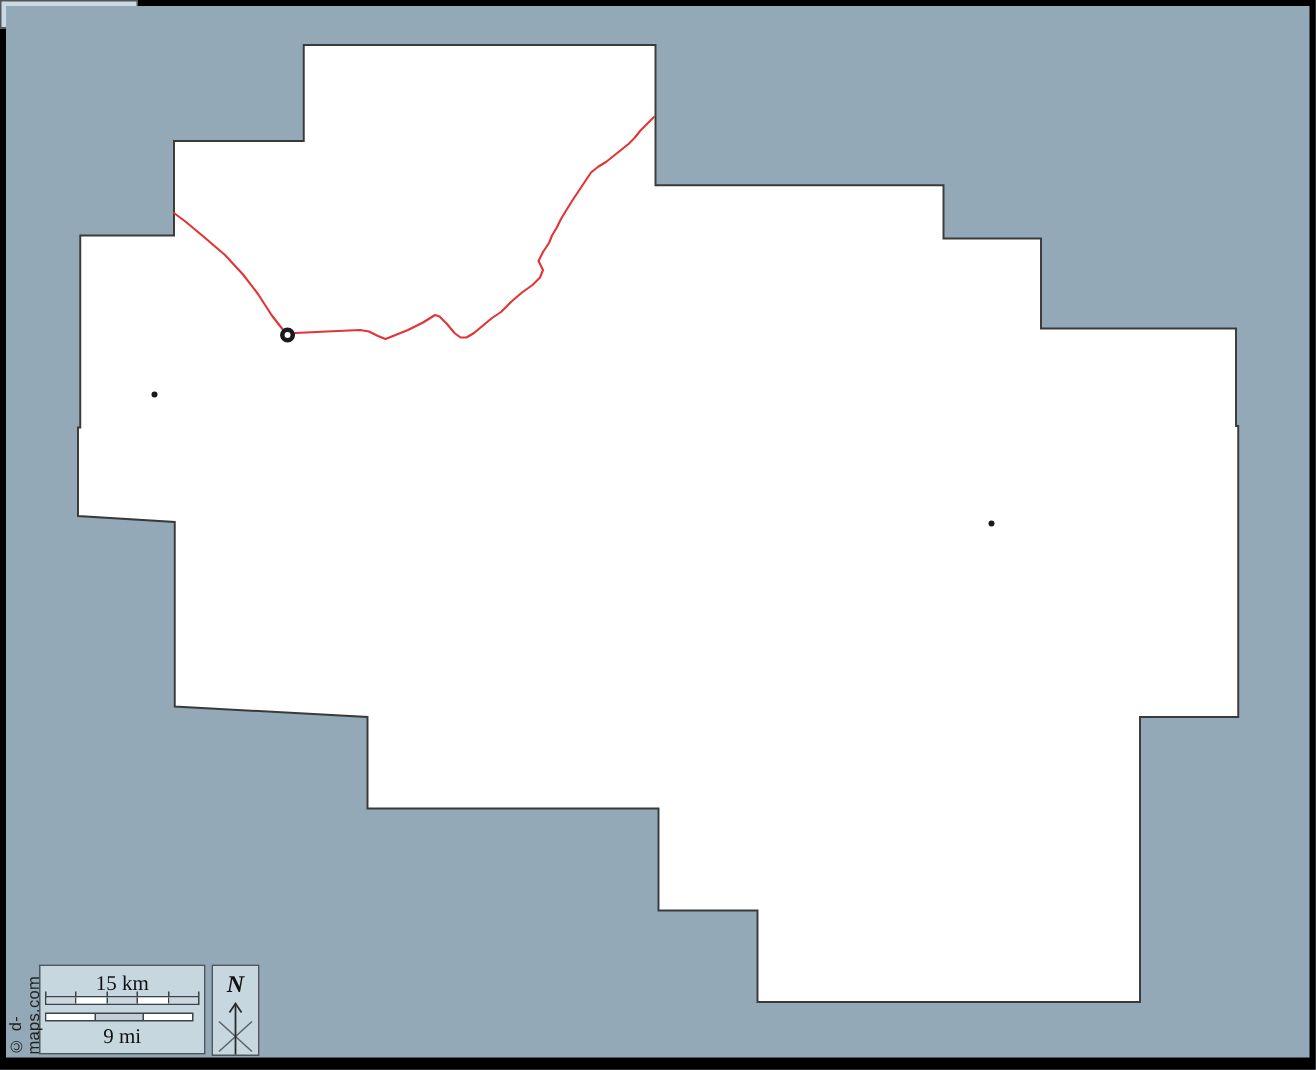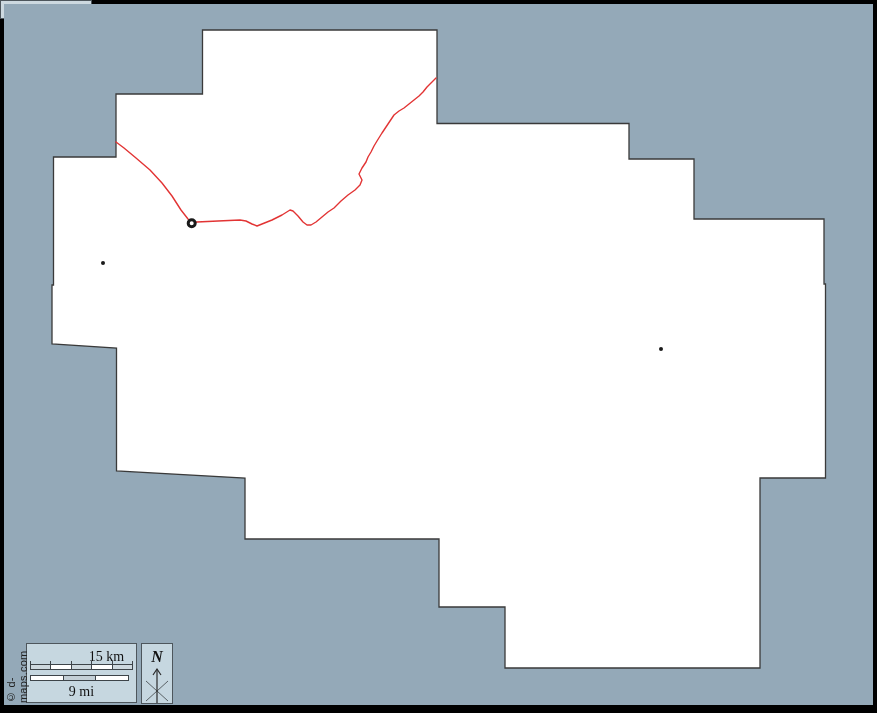--- a/index.html
+++ b/index.html
@@ -24,21 +24,21 @@
     border:1px solid #4d565c;
     box-sizing:border-box;
   }
   .scalebox{left:26px;top:643px;width:111px;height:60px;}
   .scale-label{
     position:absolute;left:0;width:100%;
     text-align:center;
     font-family:"Liberation Serif",serif;
     font-size:14px;color:#111;line-height:14px;
   }
-  .km-label{top:6px;padding-left:25px;}
+  .km-label{top:6px;}
   .mi-label{top:41px;}
   .bar{
     position:absolute;left:3px;
     height:6px;
     border:1px solid #3d4449;
     box-sizing:border-box;
     display:flex;
   }
   .km-bar{top:20px;width:103px;}
   .mi-bar{top:31px;width:99px;}

